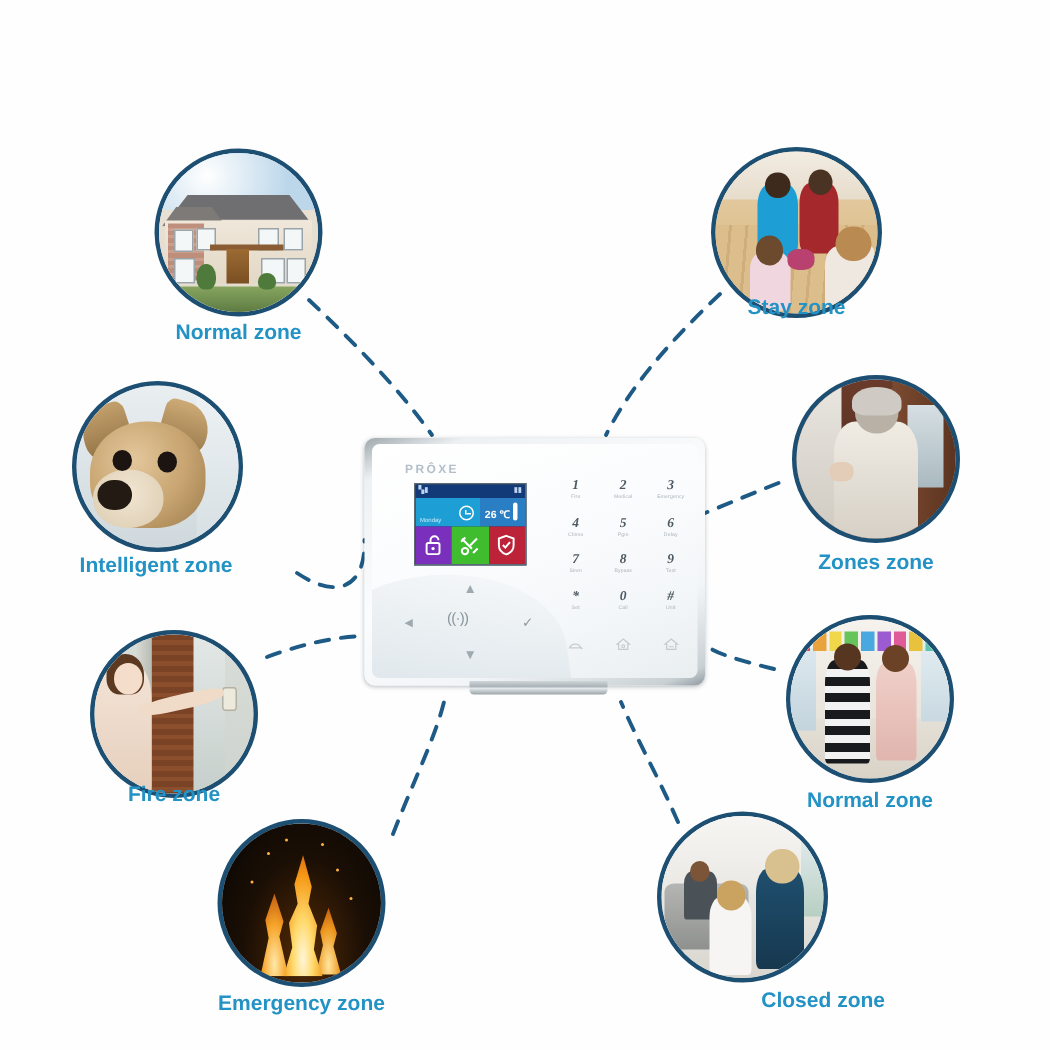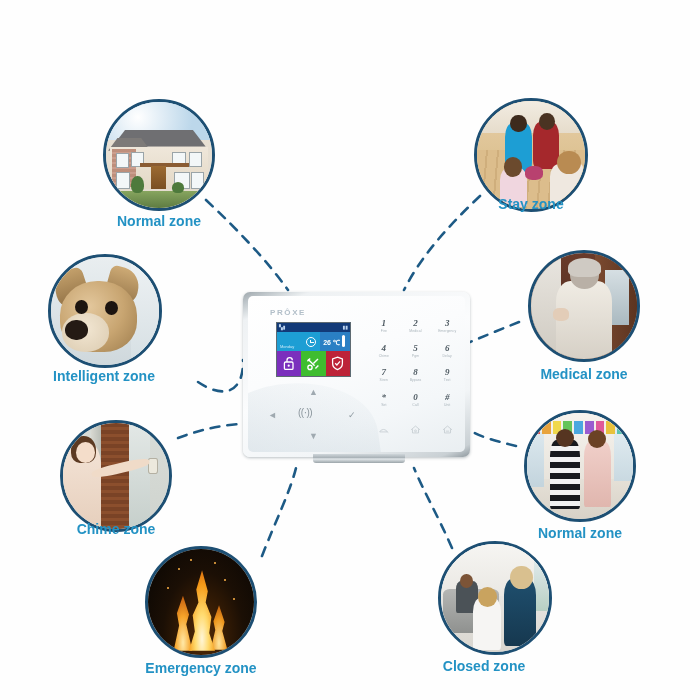--- a/index.html
+++ b/index.html
@@ -453,21 +453,21 @@
       <div class="ph ph-senior">
         <div class="doorframe"></div>
         <div class="glass"></div>
         <div class="doorleft"></div>
         <div class="coat"></div>
         <div class="head"></div>
         <div class="hair"></div>
         <div class="hand"></div>
       </div>
     </div>
-    <div class="zone-label" style="left:508px; top:366px; width:152px;">Medical zone</div>
+    <div class="zone-label" style="left:508px; top:366px; width:152px;">Zones zone</div>
   </div>
 
   <div class="zone">
     <div class="zone-circle" style="left:524px; top:410px; width:112px; height:112px;">
       <div class="ph ph-welcome">
         <div class="wall"></div>
         <div class="winL"></div>
         <div class="winR"></div>
         <div class="bunt">
           <i style="left:0%;   background:#e04a4a;"></i>
@@ -496,21 +496,21 @@
         <div class="winR"></div>
         <div class="sofa"></div>
         <div class="dad"></div>
           <div class="dadh"></div>
         <div class="mom"></div>
           <div class="momh"></div>
         <div class="kid"></div>
           <div class="kidh"></div>
       </div>
     </div>
-    <div class="zone-label" style="left:408px; top:658px; width:152px;">Closed zone</div>
+    <div class="zone-label" style="left:438px; top:658px; width:152px;text-align:right;">Closed zone</div>
   </div>
 
   <div class="zone">
     <div class="zone-circle" style="left:145px; top:546px; width:112px; height:112px;">
       <div class="ph ph-fire">
         <div class="f2"></div>
         <div class="f3"></div>
         <div class="f1"></div>
         <div class="sp" style="left:28%; top:18%; width:2px; height:2px;"></div>
         <div class="sp" style="left:62%; top:12%; width:2px; height:2px;"></div>
@@ -529,21 +529,21 @@
         <div class="glass"></div>
         <div class="doorwood"></div>
         <div class="frameL"></div>
         <div class="bell"></div>
         <div class="woman"></div>
         <div class="arm"></div>
         <div class="hair"></div>
         <div class="face"></div>
       </div>
     </div>
-    <div class="zone-label" style="left:40px; top:521px; width:152px;">Chime zone</div>
+    <div class="zone-label" style="left:40px; top:521px; width:152px;">Fire zone</div>
   </div>
 
   <div class="zone">
     <div class="zone-circle" style="left:48px; top:254px; width:114px; height:114px;">
       <div class="ph ph-dog">
         <div class="bg"></div>
         <div class="earL"></div>
         <div class="earR"></div>
         <div class="head"></div>
         <div class="snout"></div>

